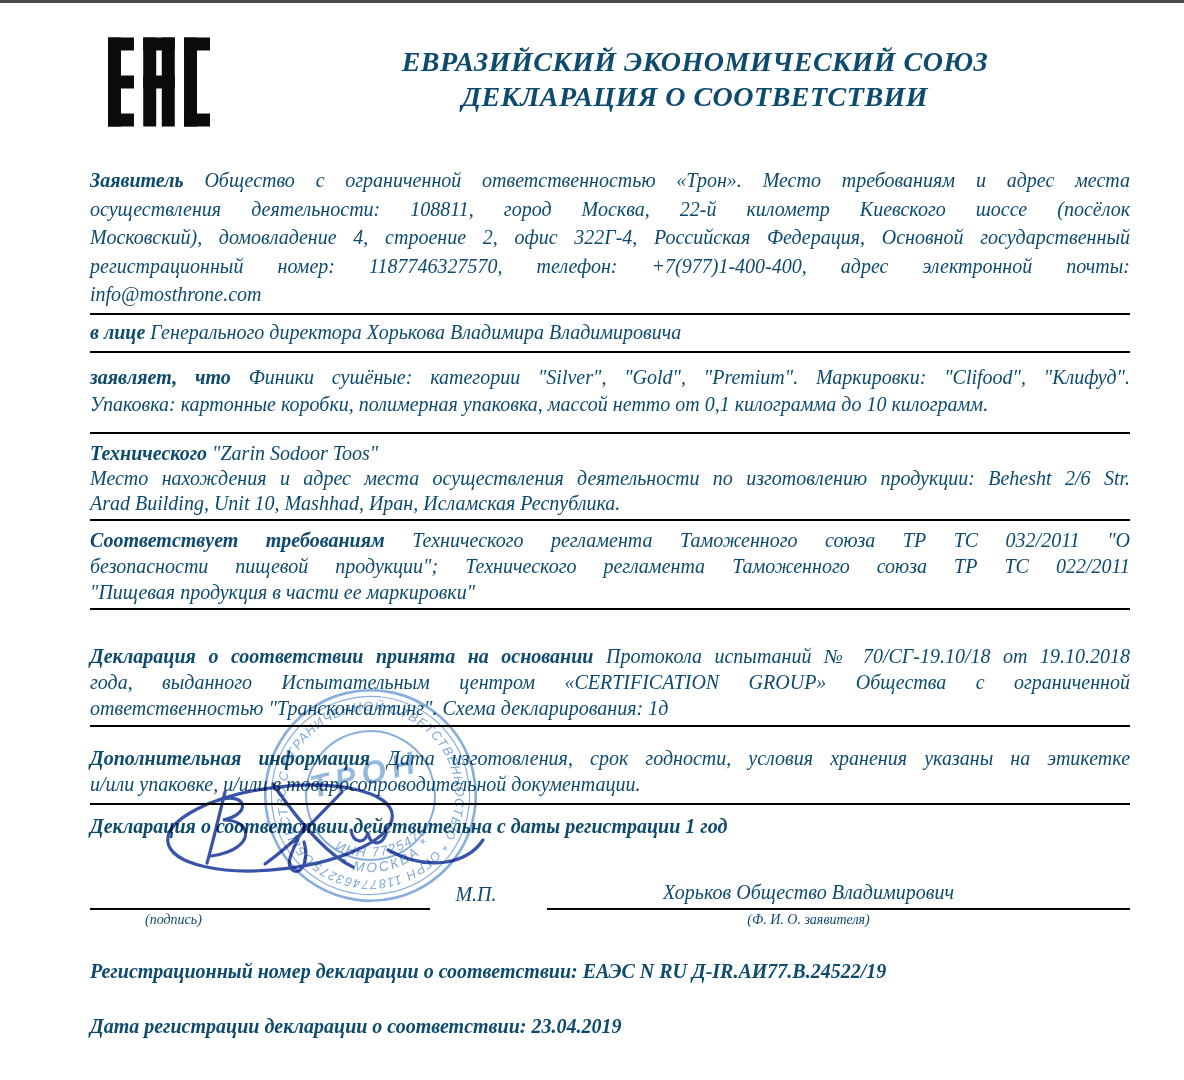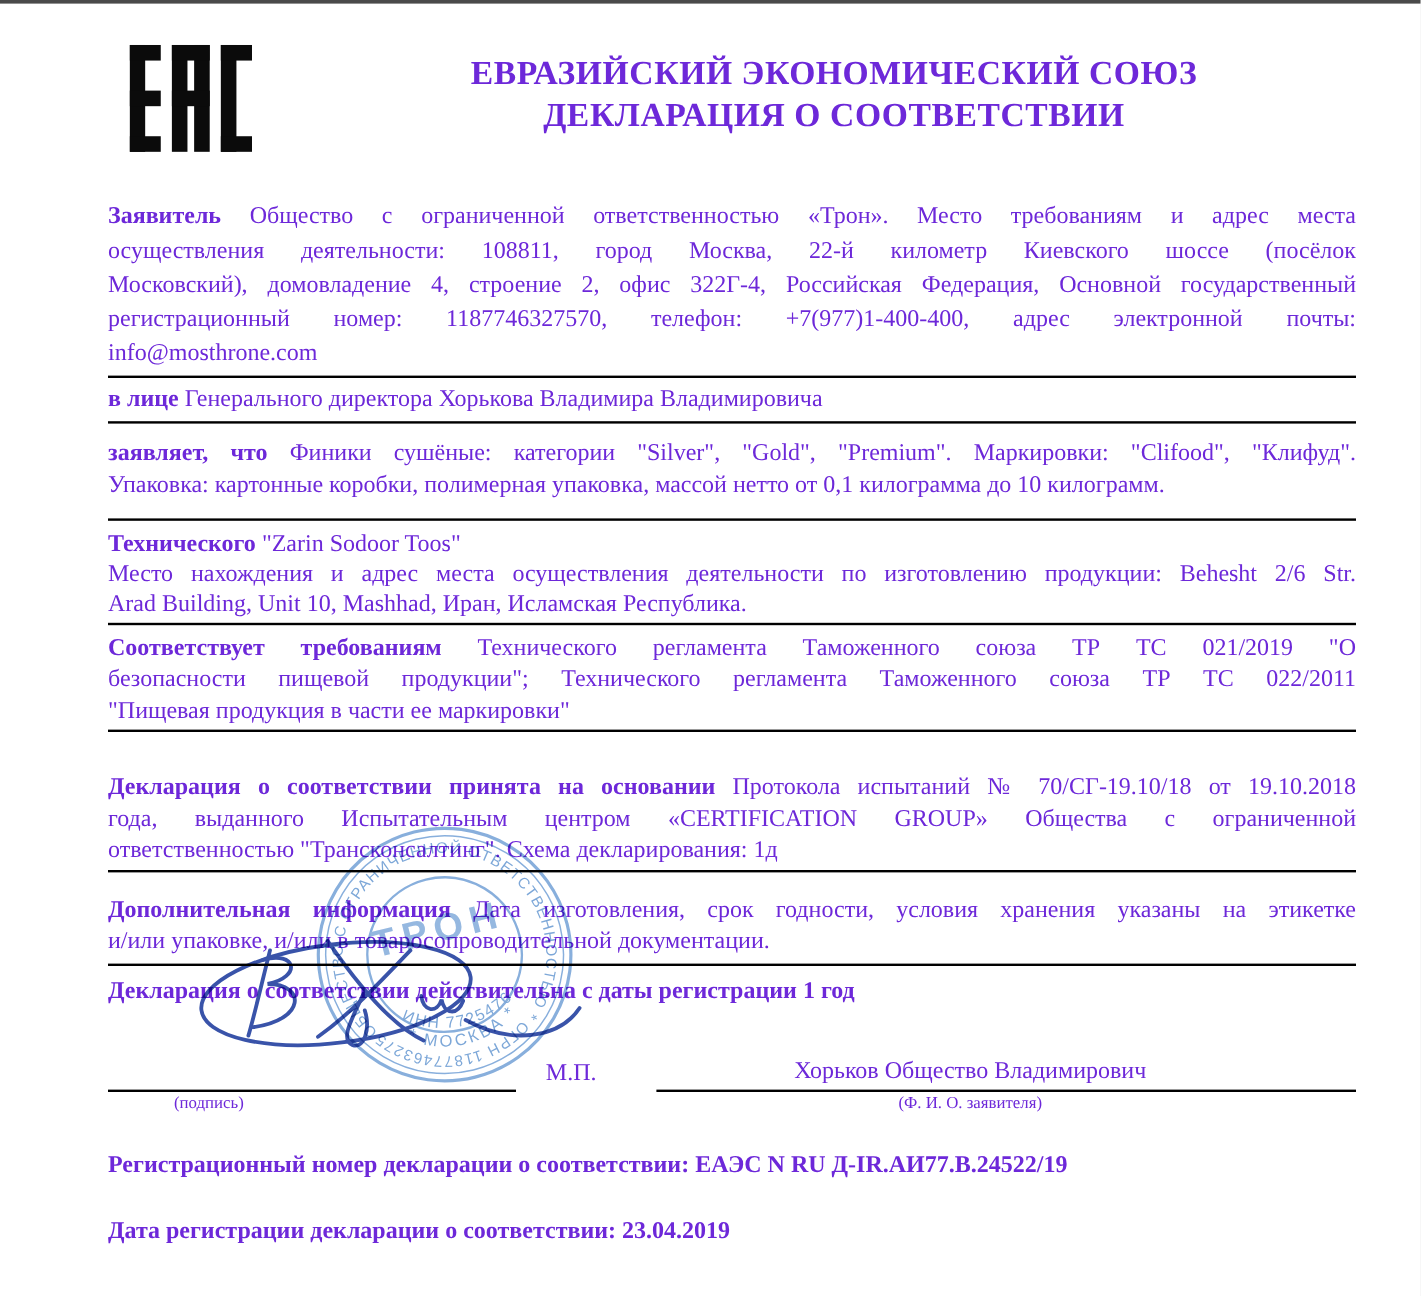--- a/index.html
+++ b/index.html
@@ -1,17 +1,17 @@
 <!DOCTYPE html>
 <html><head>
 <meta charset="utf-8">
 <style>
   html,body{margin:0;padding:0;background:#e8e8e8;}
   .page{position:relative;width:1184px;height:1080px;background:#ffffff;overflow:hidden;
-        font-family:"Liberation Serif","DejaVu Serif",serif;color:#6d28d9;}
+        font-family:"Liberation Serif","DejaVu Serif",serif;color:#0c4a6e;font-style:italic;}
   .top-edge{position:absolute;left:0;top:0;width:100%;height:3px;background:#4a4a4a;}
 
   
   .eac-logo{position:absolute;left:108px;top:36px;width:102px;height:92px;}
   .doc-title{position:absolute;left:250px;right:44px;top:44px;text-align:center;
              font-weight:bold;font-size:28px;line-height:35px;letter-spacing:0.5px;}
 
   
   .content{position:absolute;left:90px;top:166px;width:1040px;font-size:20px;line-height:28px;z-index:1;}
   .pline{text-align:justify;text-align-last:justify;}
@@ -94,21 +94,21 @@
       <div class="pline pl-left">Упаковка: картонные коробки, полимерная упаковка, массой нетто от 0,1 килограмма до 10 килограмм.</div>
     </div>
 
     <div class="sec-manufacturer">
       <div class="pline pl-left"><b class="lead">Технического</b> <span>"Zarin Sodoor Toos"</span></div>
       <div class="pline">Место нахождения и адрес места осуществления деятельности по изготовлению продукции: Behesht 2/6 Str.</div>
       <div class="pline pl-left">Arad Building, Unit 10, Mashhad, Иран, Исламская Республика.</div>
     </div>
 
     <div class="sec-complies">
-      <div class="pline"><b class="lead">Соответствует требованиям</b> <span>Технического регламента Таможенного союза ТР ТС 021/2019 "О</span></div>
+      <div class="pline"><b class="lead">Соответствует требованиям</b> <span>Технического регламента Таможенного союза ТР ТС 032/2011 "О</span></div>
       <div class="pline">безопасности пищевой продукции"; Технического регламента Таможенного союза ТР ТС 022/2011</div>
       <div class="pline pl-left">"Пищевая продукция в части ее маркировки"</div>
     </div>
 
     <div class="sec-basis">
       <div class="pline"><b class="lead">Декларация о соответствии принята на основании</b> <span>Протокола испытаний № 70/СГ-19.10/18 от 19.10.2018</span></div>
       <div class="pline">года, выданного Испытательным центром «CERTIFICATION GROUP» Общества с ограниченной</div>
       <div class="pline pl-left">ответственностью "Трансконсалтинг". Схема декларирования: 1д</div>
     </div>
 

